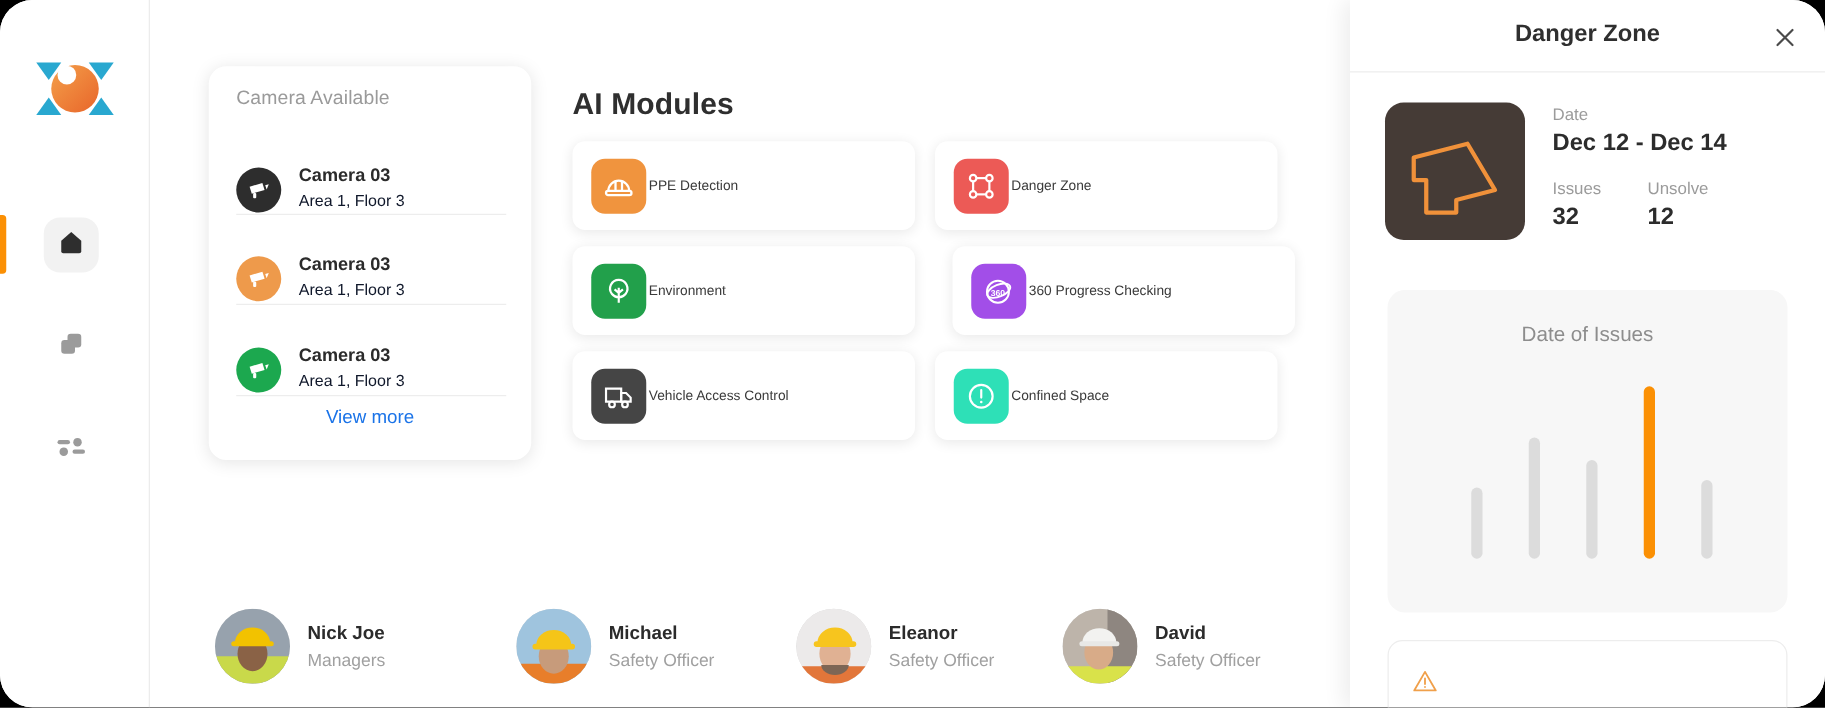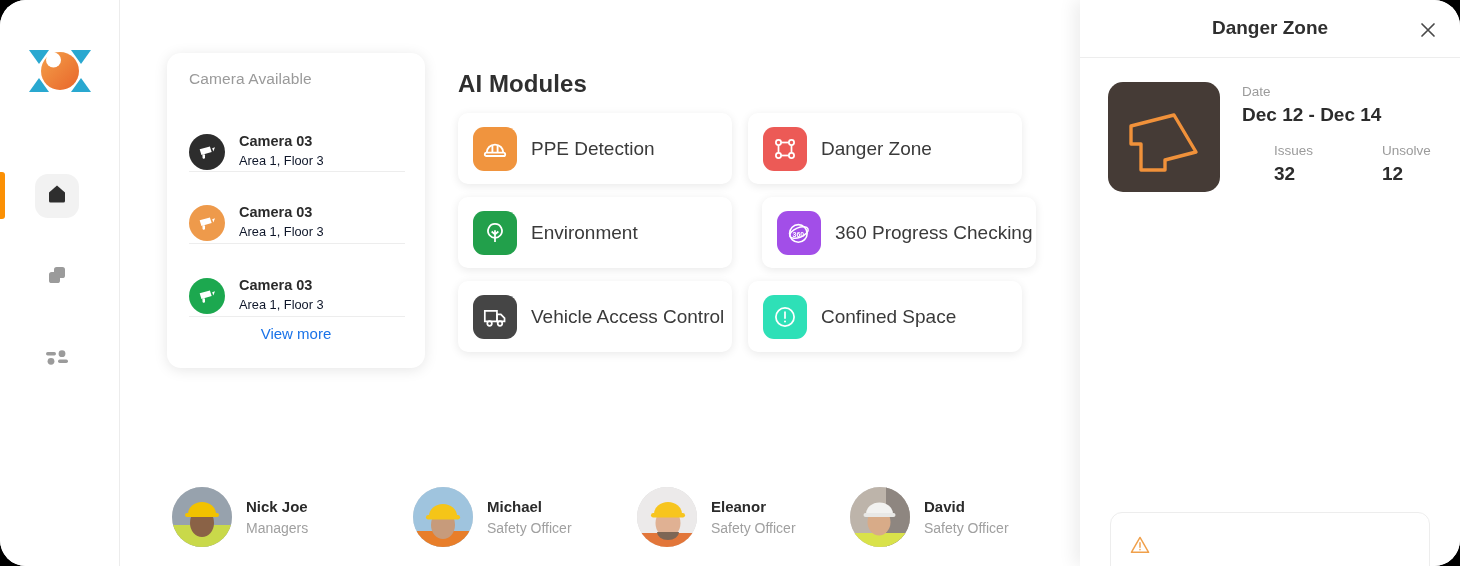--- a/index.html
+++ b/index.html
@@ -102,21 +102,21 @@
   .mod-card.c0 { left: 0;   top: 0;   }
   .mod-card.c1 { left: 290px; top: 0; }
   .mod-card.c2 { left: 0;   top: 84px; }
   .mod-card.c3 { left: 304px; top: 84px; }
   .mod-card.c4 { left: 0;   top: 168px; }
   .mod-card.c5 { left: 290px; top: 168px; }
   .mod-icon {
     width: 44px; height: 44px; border-radius: 11px; margin-left: 15px;
     display: flex; align-items: center; justify-content: center; flex: 0 0 44px;
   }
-  .mod-label { margin-left: 14px; font-size: 19px; color: #3a3a3a; }
+  .mod-label { margin-left: 2px; font-size: 11px; color: #3a3a3a; }
 
   
   .members-title {
     position: absolute; left: 52px; top: 425px;
     font-size: 22px; font-weight: bold; color: #2f2f2f;
   }
   .member {
     position: absolute; top: 487px; display: flex; align-items: center;
     cursor: pointer;
   }
@@ -155,21 +155,21 @@
   .summary { position: absolute; left: 28px; top: 82px; }
   .thumb {
     position: absolute; left: 0; top: 0;
     width: 112px; height: 110px; border-radius: 15px;
     background: #453B36; overflow: hidden;
   }
   .sum-info { position: absolute; left: 134px; top: 0; width: 220px; }
   .sum-lbl { font-size: 13.5px; color: #9b9b9b; line-height: 19px; }
   .sum-date { font-size: 19px; font-weight: bold; color: #2c2c2c; margin-top: 2px; line-height: 24px; }
   .sum-stats { display: flex; margin-top: 14px; }
-  .stat { width: 76px; margin-left: 32px; }
+  .stat { width: 76px; }
   .stat-val { font-size: 19px; font-weight: bold; color: #2c2c2c; margin-top: 3px; }
 
   
   .chart-card {
     position: absolute; left: 1110px; top: 232px;
     width: 320px; height: 258px;
     background: #f7f7f7; border-radius: 14px;
   }
   .chart-title {
     position: absolute; left: 0; top: 27px; width: 320px;
@@ -477,20 +477,45 @@
           </div>
           <div class="stat">
             <div class="sum-lbl">Unsolve</div>
             <div class="stat-val">12</div>
           </div>
         </div>
       </div>
     </div>
   </div>
 
+  <div class="chart-card">
+    <div class="chart-title">Date of Issues</div>
+    <div class="chart-plot" id="chart-plot">
+        <div class="bar-col" style="left: 49px;">
+          <div class="bar" style="height: 57px;"></div>
+        </div>
+        <div class="bar-lbl" style="left: 49px;">13</div>
+        <div class="bar-col" style="left: 95px;">
+          <div class="bar" style="height: 97px;"></div>
+        </div>
+        <div class="bar-lbl" style="left: 95px;">15</div>
+        <div class="bar-col" style="left: 141px;">
+          <div class="bar" style="height: 79px;"></div>
+        </div>
+        <div class="bar-lbl" style="left: 141px;">16</div>
+        <div class="bar-col" style="left: 187px;">
+          <div class="bar hl" style="height: 138px;"></div>
+        </div>
+        <div class="bar-lbl" style="left: 187px;">17</div>
+        <div class="bar-col" style="left: 233px;">
+          <div class="bar" style="height: 63px;"></div>
+        </div>
+        <div class="bar-lbl" style="left: 233px;">18</div>
+      </div>
+  </div>
 
   <div class="alert-card">
     <span>
       <svg width="22" height="22" viewBox="0 0 24 24" fill="none" stroke="#F0A04B" stroke-width="1.6" stroke-linejoin="round" stroke-linecap="round">
         <path d="M12 3.8 L21.4 20 H2.6 Z"></path>
         <path d="M12 9.6 V14.4 M12 17 v0.1"></path>
       </svg>
     </span>
   </div>
 

